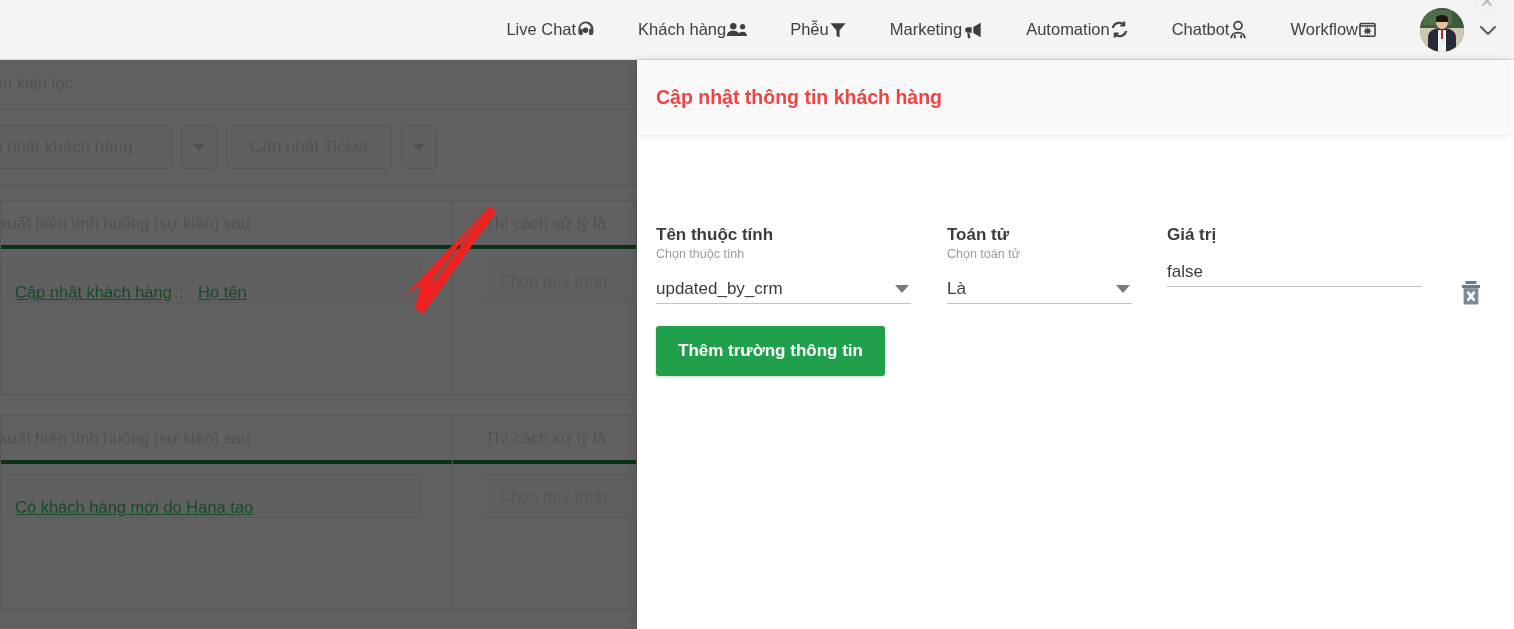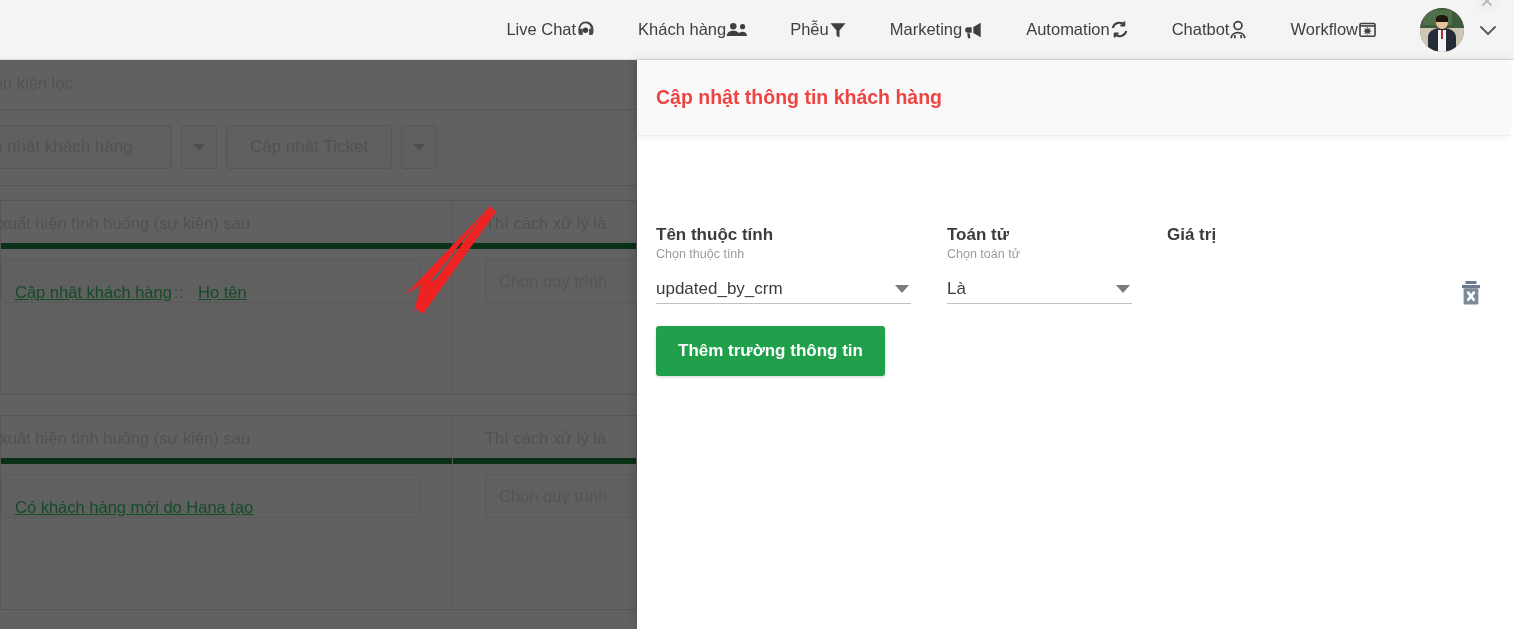--- a/index.html
+++ b/index.html
@@ -91,21 +91,21 @@
     background: #ffffff; border: 1px solid #e2e2e2;
   }
   .bg-card.c1 { top: 140px; height: 195px; }
   .bg-card.c2 { top: 355px; height: 195px; }
   .bg-card .col-divider {
     position: absolute; left: 451px; top: 0; width: 1px; height: 100%;
     background: #e6e6e6;
   }
   .bg-card .card-hdr {
     position: absolute; left: 0; top: 0; width: 100%; height: 48px;
-    border-bottom: 6px solid #15803d;
+    border-bottom: 4px solid #15803d;
   }
   .bg-card .hdr-a {
     position: absolute; left: -28px; top: 13px;
     font-size: 16.5px; color: #d6d6d6; white-space: nowrap;
   }
   .bg-card .hdr-b {
     position: absolute; left: 484px; top: 13px;
     font-size: 16.5px; color: #d6d6d6; white-space: nowrap;
   }
   .bg-card .trig-box {
@@ -384,20 +384,23 @@
         <div class="f-label">Toán tử</div>
         <div class="f-sub">Chọn toán tử</div>
         <div class="f-control">
           <span class="f-value">Là</span>
           <span class="f-arrow"></span>
         </div>
       </div>
 
       <div class="field f-val">
         <div class="f-label">Giá trị</div>
+        <div class="f-control">
+          <input class="f-value" type="text" value="false" style="">
+        </div>
       </div>
 
       <div id="delete-row">
         <span>
           <svg width="24" height="26" viewBox="0 0 24 26">
             <rect x="6.5" y="1" width="11" height="3" fill="#6b7a8c"></rect>
             <rect x="3" y="5" width="18" height="3.2" fill="#6b7a8c"></rect>
             <rect x="4.6" y="8.2" width="14.8" height="16.4" rx="1" fill="#7c8b9c"></rect>
             <path d="M9.2 12.6l5.6 7.2M14.8 12.6l-5.6 7.2" stroke="#ffffff" stroke-width="2.6" stroke-linecap="round"></path>
           </svg>

